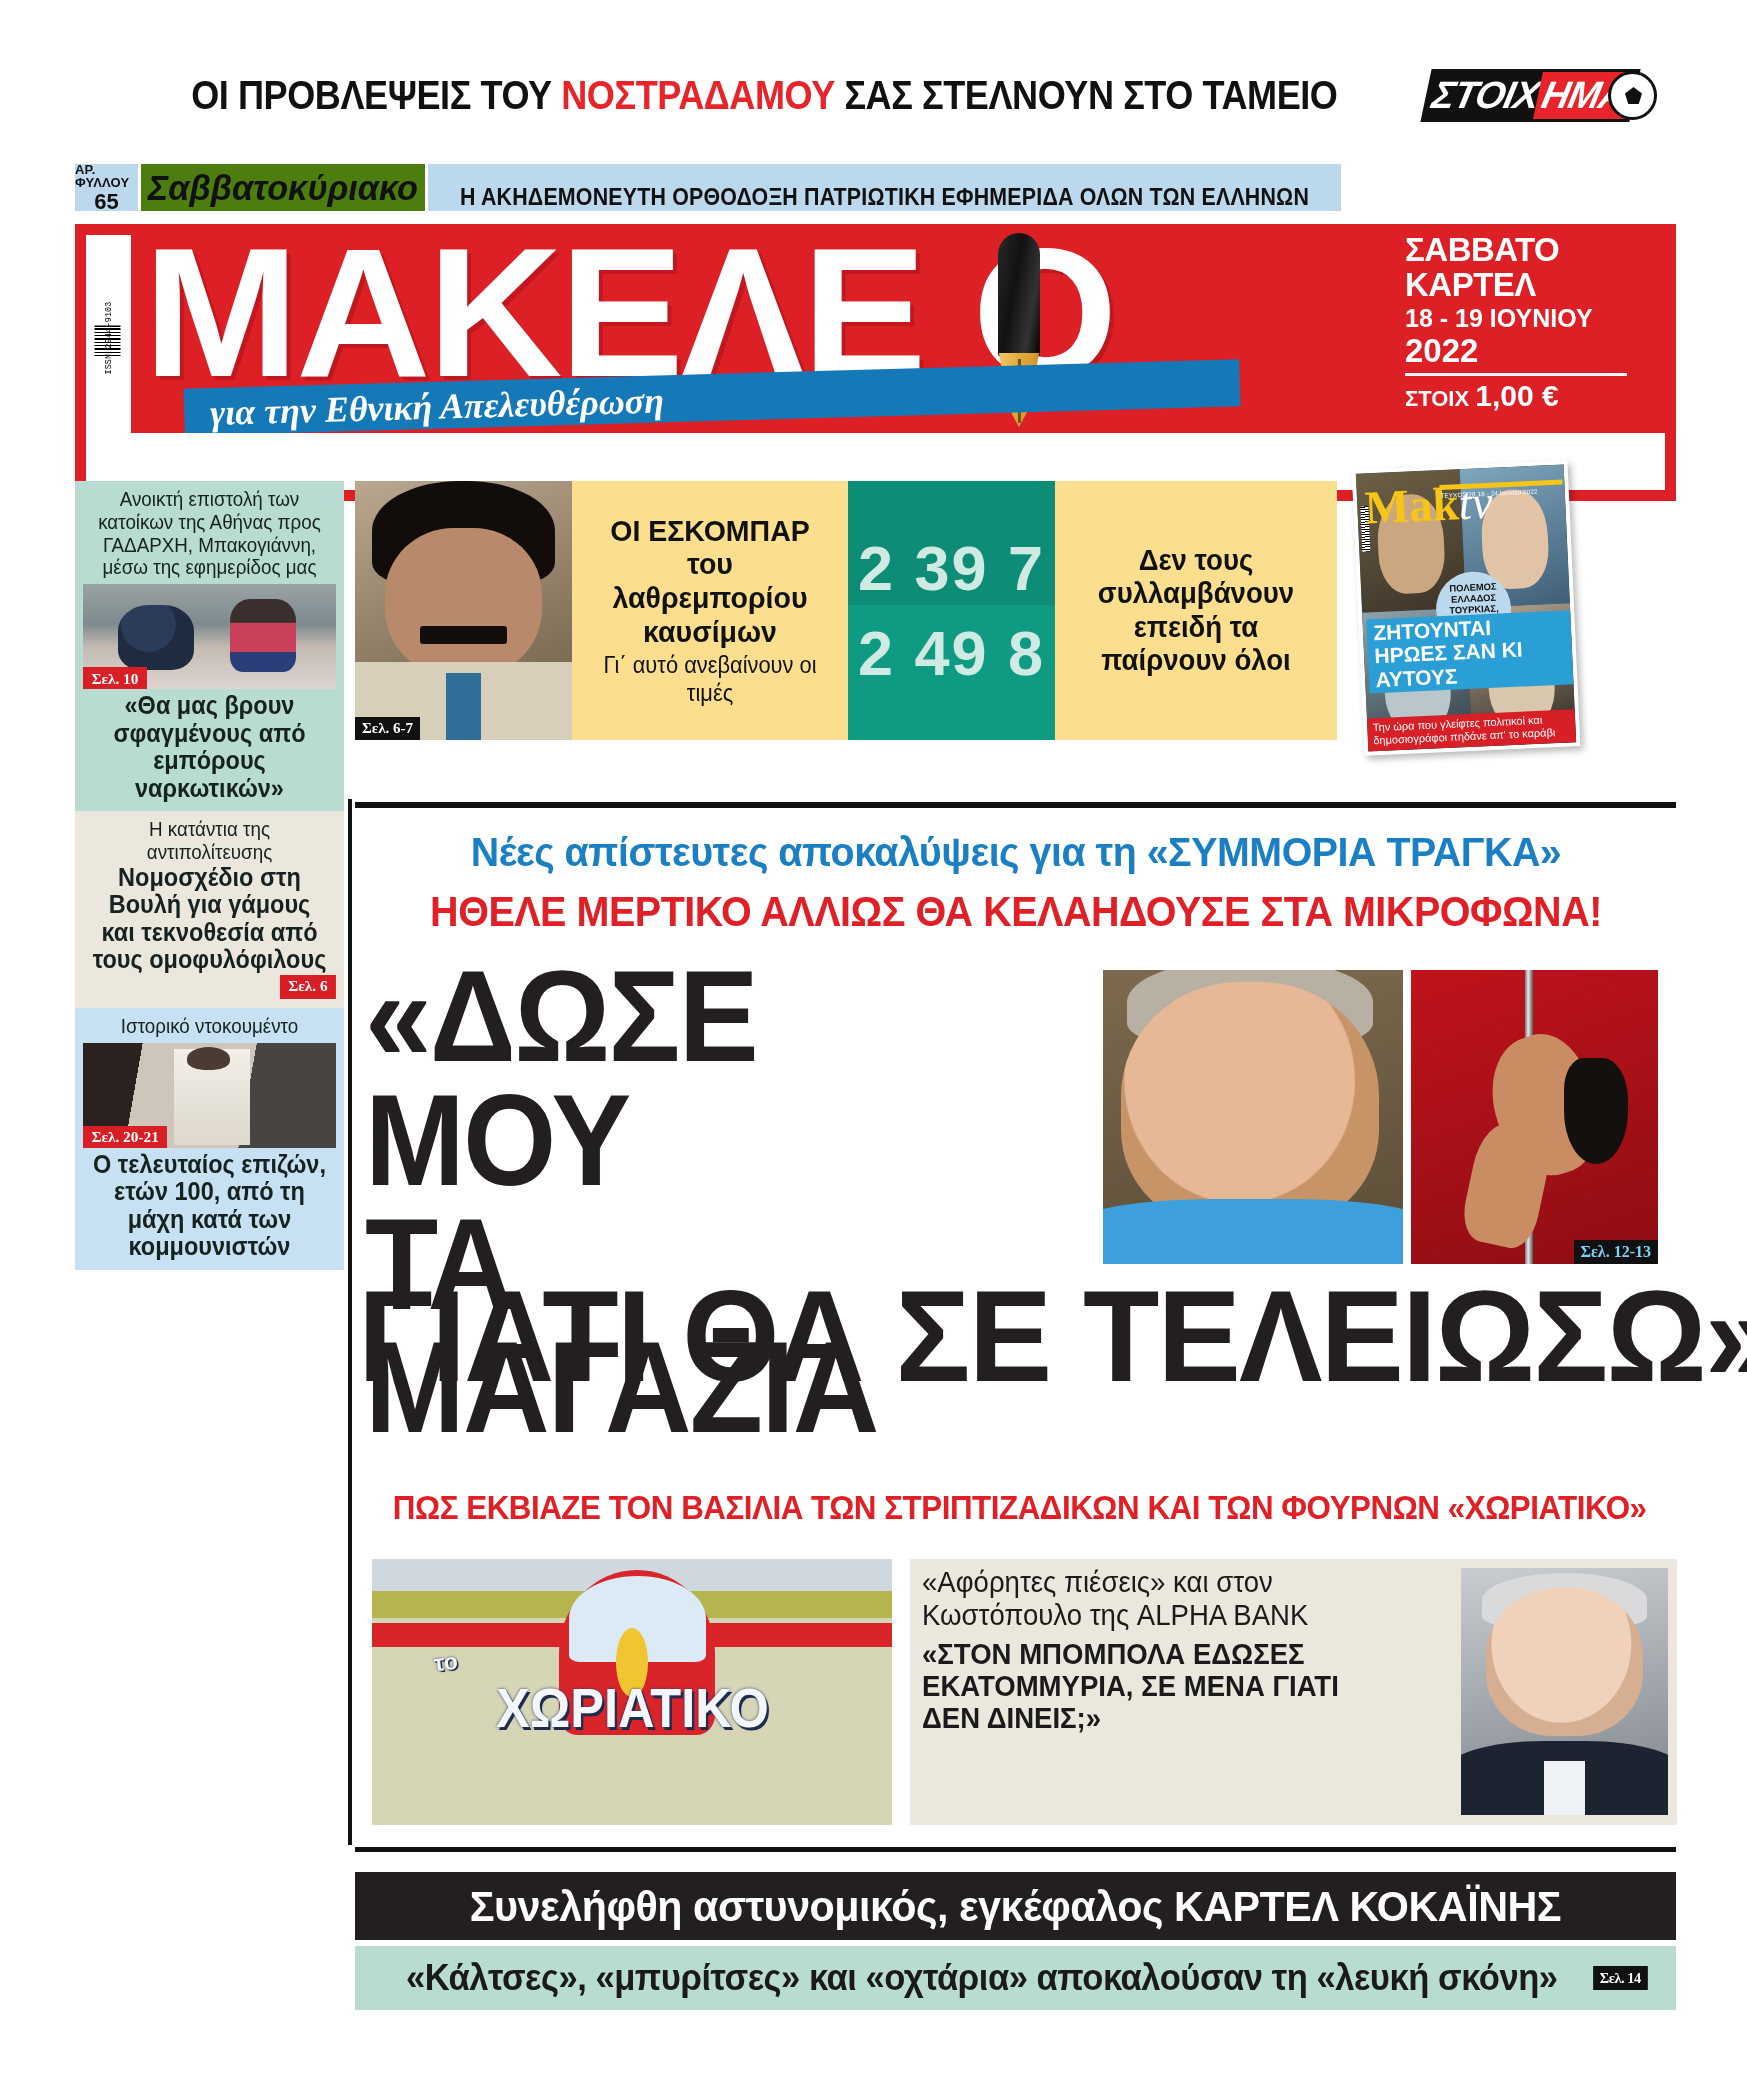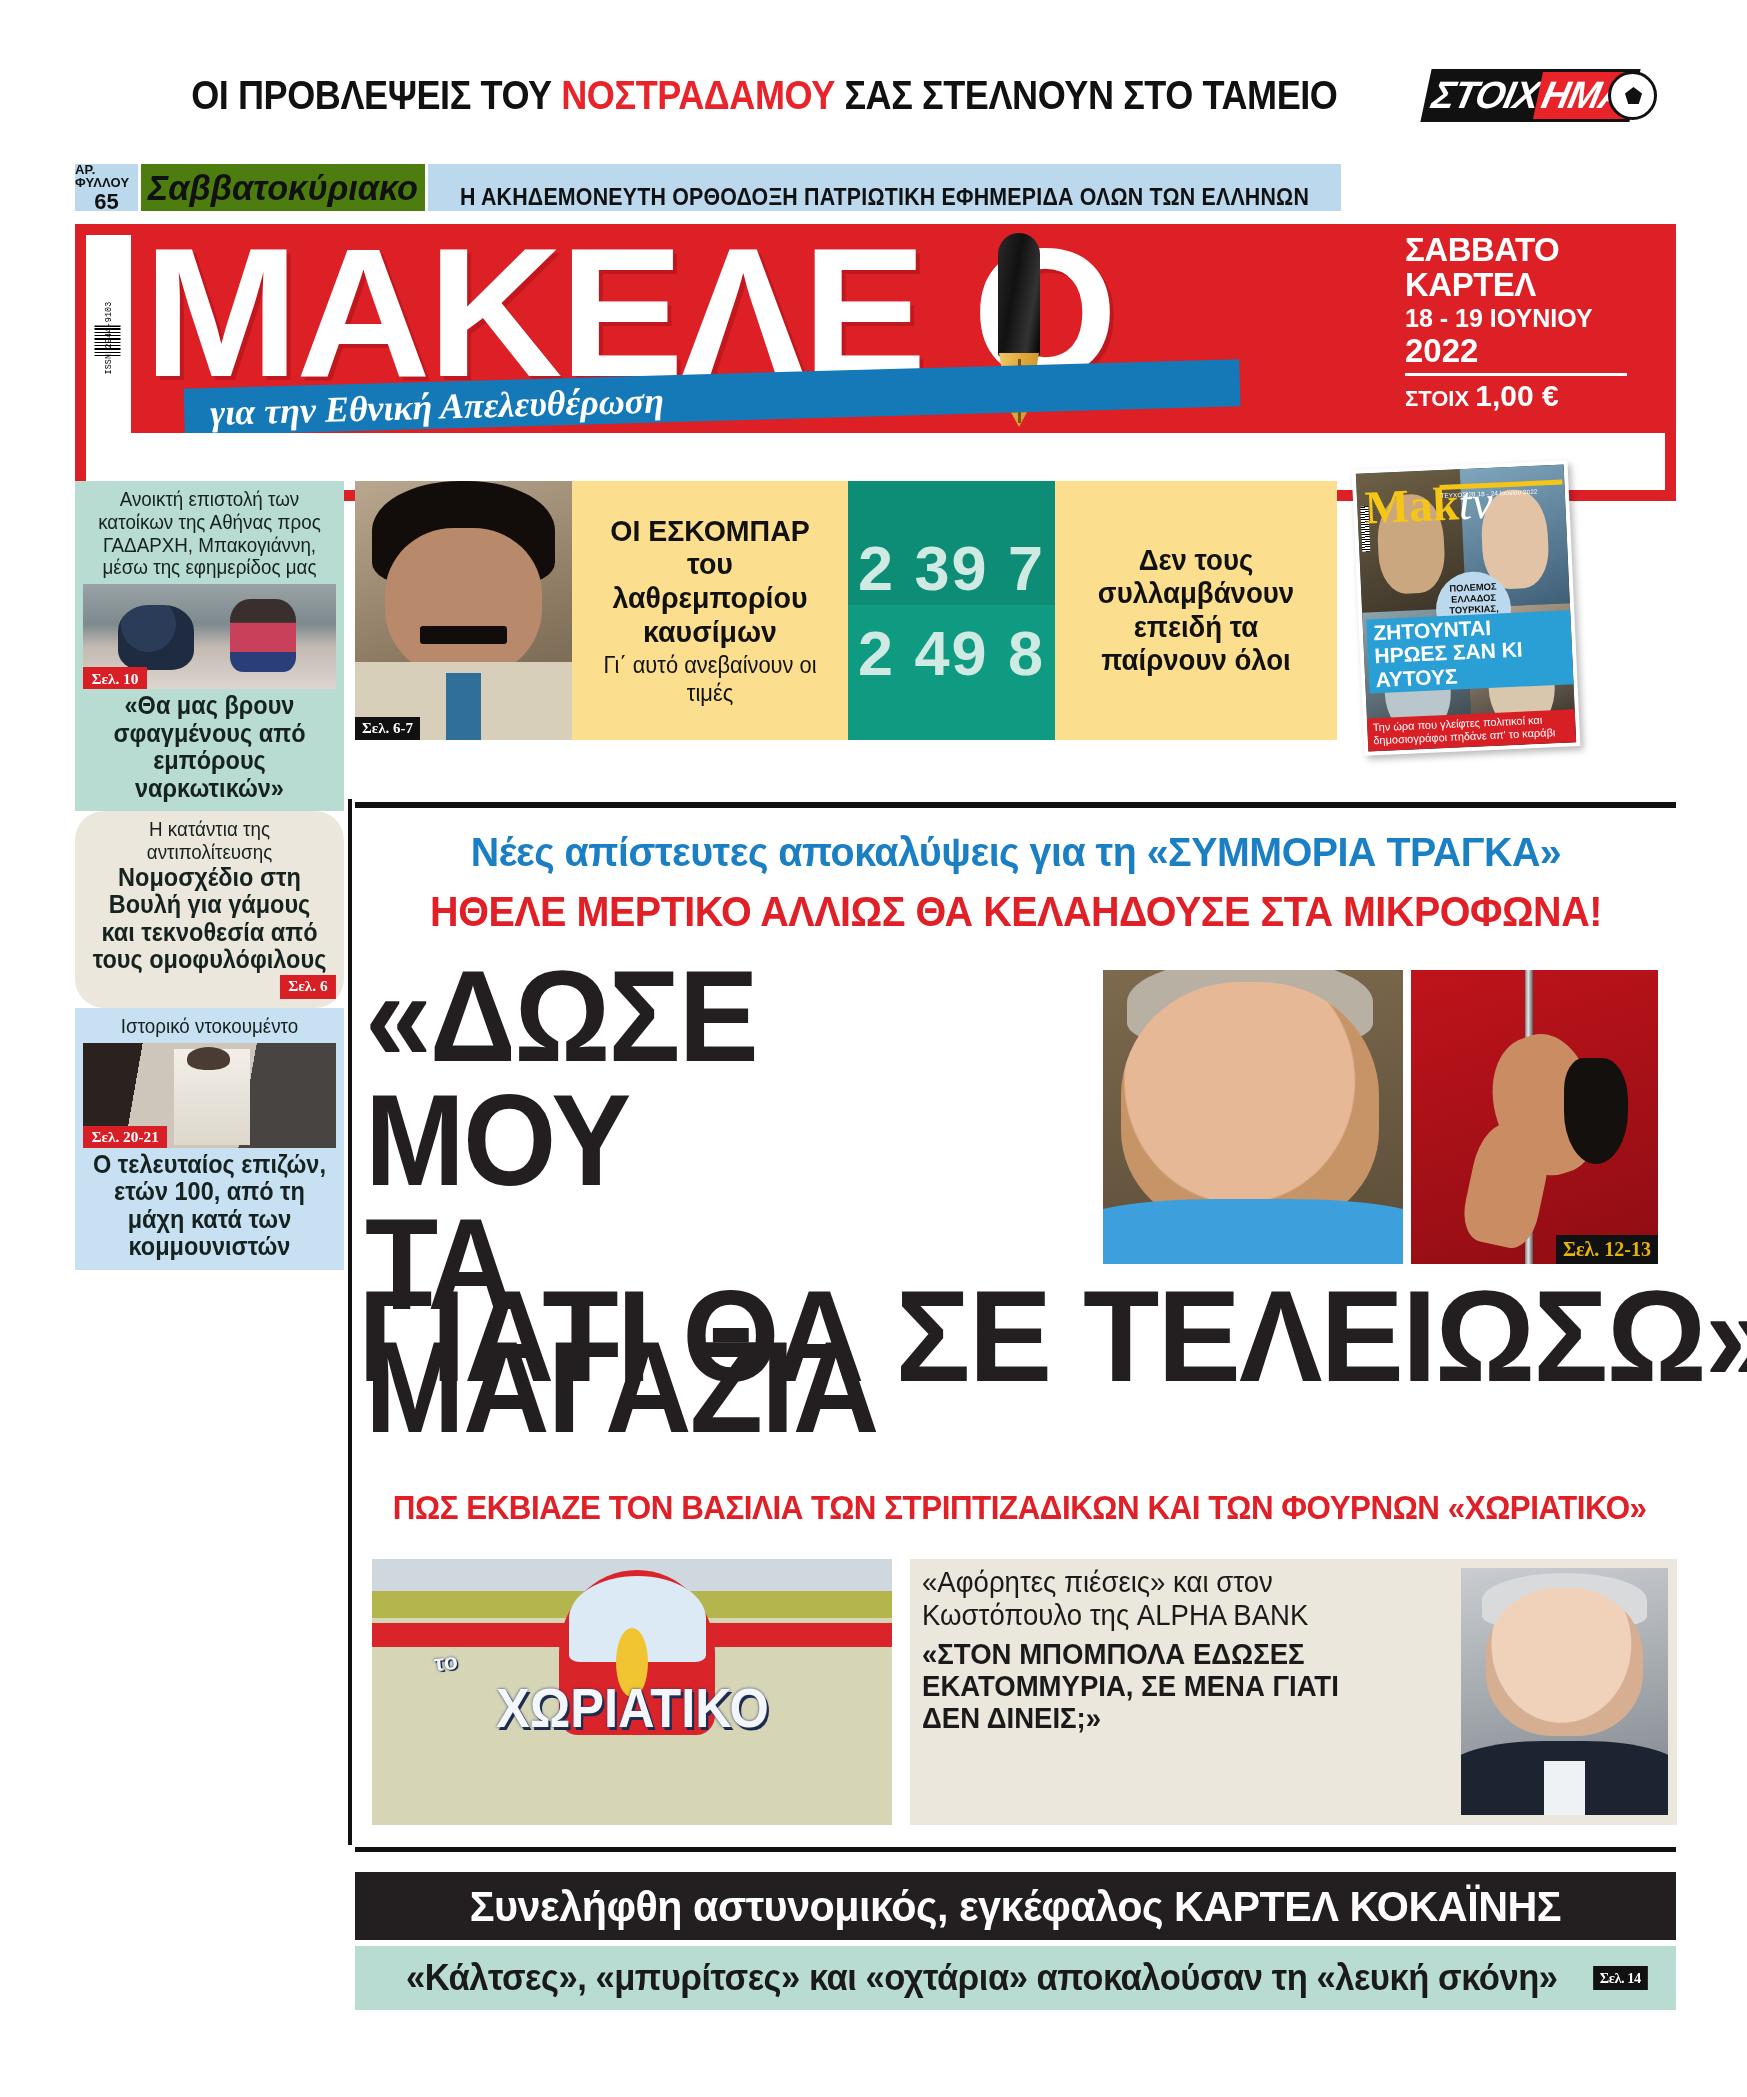--- a/index.html
+++ b/index.html
@@ -136,21 +136,21 @@
   .mast-date .d3 { font-size: 25px; font-weight: 700; line-height: 1.18; margin-top: 2px; }
   .mast-date .d4 { font-size: 33px; font-weight: 800; line-height: 1.05; }
   .mast-date .rule { width: 222px; height: 2.5px; background: #fff; margin: 5px 0 3px 0; }
   .mast-date .d5 { font-size: 22px; font-weight: 700; }
   .mast-date .d5 b { font-size: 30px; font-weight: 800; text-align: center; }
 
   
   .leftcol { position: absolute; left: 75px; top: 481px; width: 269px; height: 1586px; }
   .lbox { position: relative; width: 100%; padding: 7px 8px 9px; }
   .lbox.teal { background: #b9dcd2; }
-  .lbox.beige { background: #ece7dc; border-radius: 29px; }
+  .lbox.beige { background: #ece7dc; }
   .lbox.blue { background: #c7e1f2; }
   .lbox .kicker {
     font-size: 20px; line-height: 1.14; text-align: center; color: #15221f;
     font-family: "Liberation Sans", sans-serif; transform: scaleX(0.94);
   }
   .lbox .head {
     font-size: 25px; line-height: 1.1; text-align: center; font-weight: 800;
     color: #15221f; transform: scaleX(0.94);
   }
   .lphoto { position: relative; width: 100%; height: 105px; margin: 5px 0 3px; overflow: hidden; }
@@ -291,22 +291,22 @@
     background: linear-gradient(160deg,#c0131b 0%,#8e0d13 100%); overflow: hidden;
   }
   .hero-b .pole { position:absolute; left:46%; top:0; width:8px; height:100%;
     background: linear-gradient(90deg,#777 0,#e8e8e8 40%,#555 100%); }
   .hero-b .body { position:absolute; left:34%; top:22%; width:40%; height:48%;
     background:#c98c63; border-radius: 50% 40% 46% 46%; transform: rotate(-18deg); }
   .hero-b .hair { position:absolute; left:62%; top:30%; width:26%; height:36%;
     background:#14100e; border-radius: 30% 40% 50% 50%; }
   .hero-b .leg { position:absolute; left:24%; top:52%; width:30%; height:42%;
     background:#c98c63; border-radius: 40% 40% 30% 30%; transform: rotate(12deg); }
-  .hero-b .tag { position:absolute; right:0; bottom:0; background:#111; color:#eab308;
-    font-size:20px; font-weight:800; padding:3px 7px; font-family:"Liberation Serif",serif; }
+  .hero-b .tag { position:absolute; right:0; bottom:0; background:#111; color:#7dd3fc;
+    font-size:16px; font-weight:800; padding:3px 7px; font-family:"Liberation Serif",serif; }
 
   
   .lower-photo {
     position: absolute; left: 372px; top: 1559px; width: 520px; height: 266px;
     background: linear-gradient(180deg,#cfd8df 0 12%, #b4b64d 12% 22%, #d6d5b6 22% 100%);
     overflow: hidden;
   }
   .lower-photo .redbar { position:absolute; left:0; top:24%; width:100%; height:9%; background:#d9242a; }
   .lower-photo .shield {
     position:absolute; left:36%; top:4%; width:30%; height:62%; background:#d9242a;

